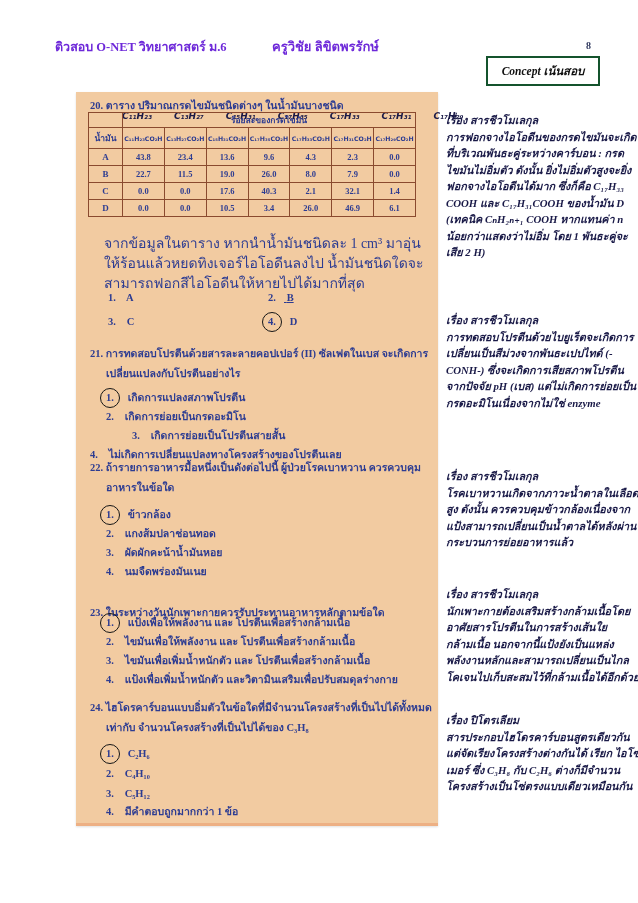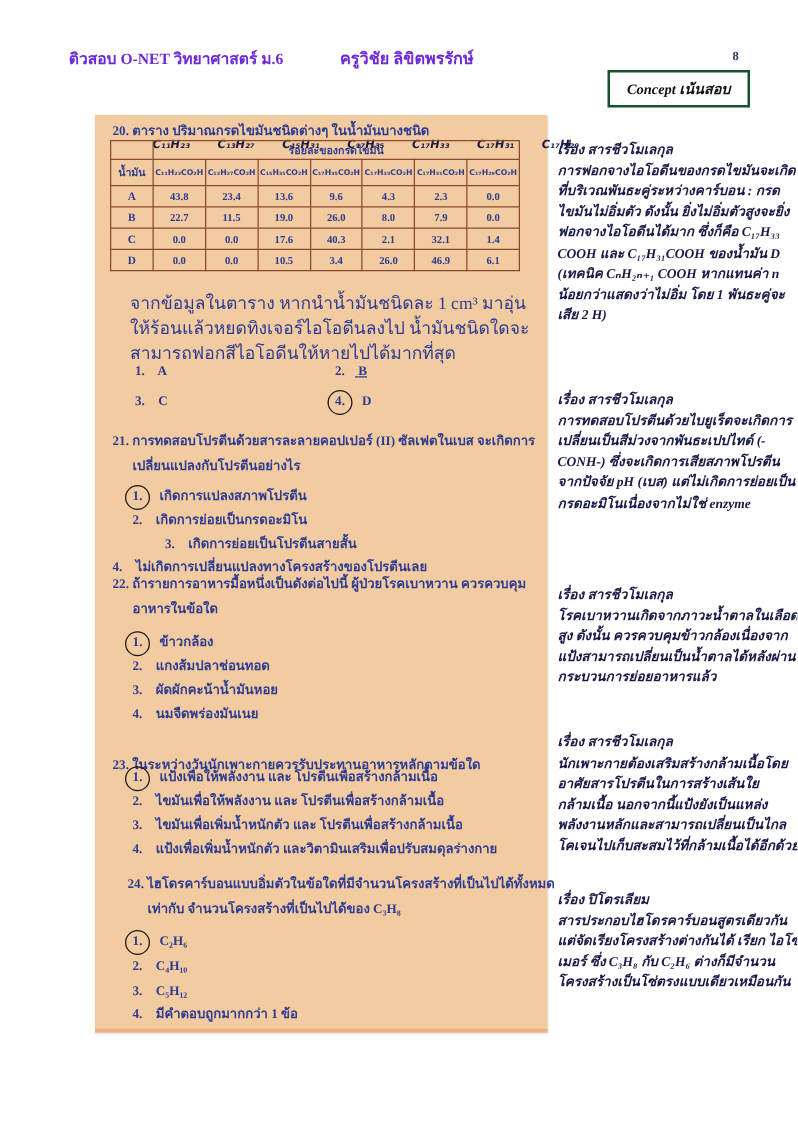--- a/index.html
+++ b/index.html
@@ -214,21 +214,21 @@
     </div>
     <div class="opt" style="left:30px;top:559px;">
       <span class="num">3.</span>
       <span>ไขมันเพื่อเพิ่มน้ำหนักตัว และ โปรตีนเพื่อสร้างกล้ามเนื้อ</span>
     </div>
     <div class="opt" style="left:30px;top:578px;">
       <span class="num">4.</span>
       <span>แป้งเพื่อเพิ่มน้ำหนักตัว และวิตามินเสริมเพื่อปรับสมดุลร่างกาย</span>
     </div>
 
-    <div class="qtitle" style="left:26px;top:606px;width:340px;">
+    <div class="qtitle" style="left:14px;top:606px;width:340px;">
       <span>24.</span>
       <span>ไฮโดรคาร์บอนแบบอิ่มตัวในข้อใดที่มีจำนวนโครงสร้างที่เป็นไปได้ทั้งหมดเท่ากับ จำนวนโครงสร้างที่เป็นไปได้ของ C₃H₈</span>
     </div>
     <div class="opt" style="left:30px;top:652px;">
       <span class="num circled">1.</span>
       <span>C₂H₆</span>
     </div>
     <div class="opt" style="left:30px;top:672px;">
       <span class="num">2.</span>
       <span>C₄H₁₀</span>

